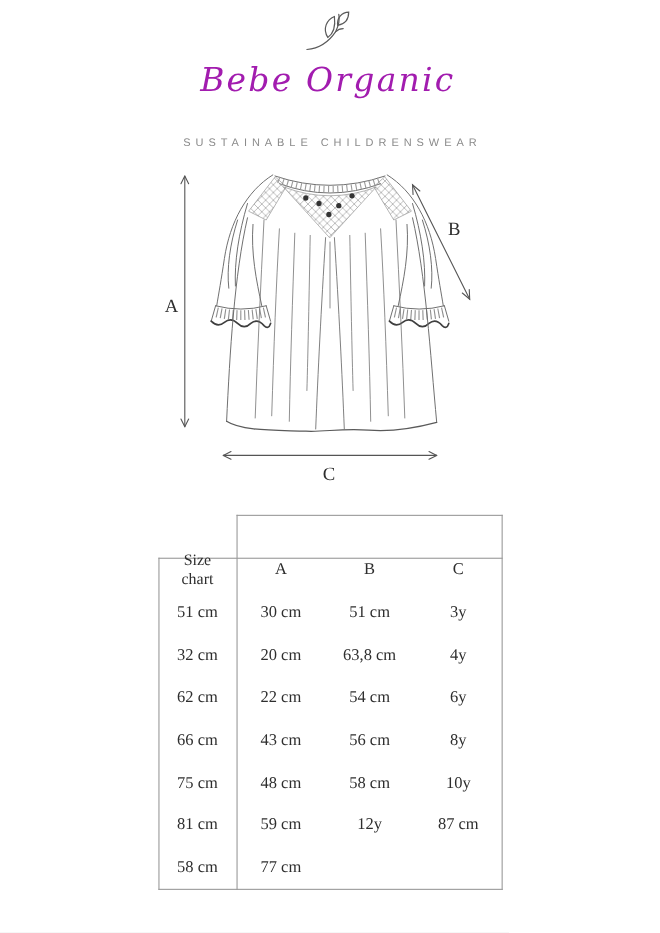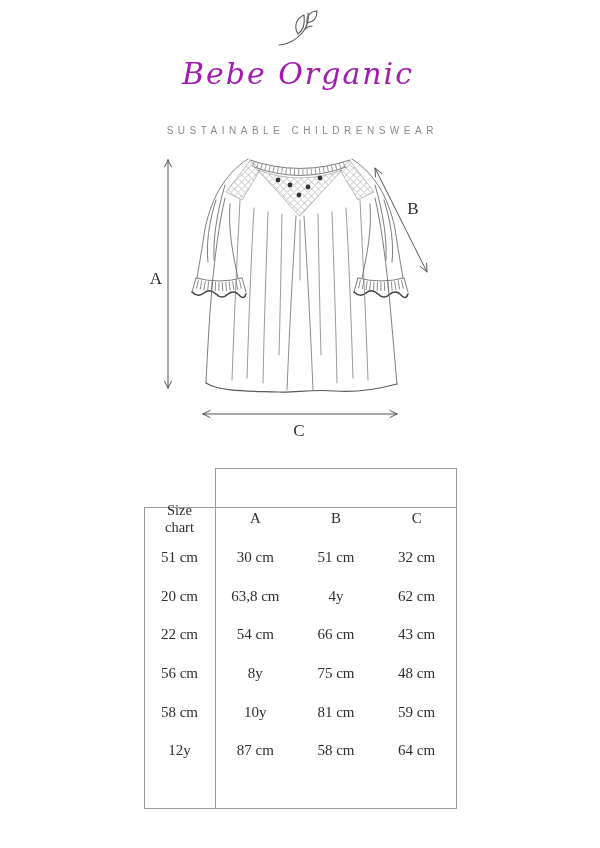--- a/index.html
+++ b/index.html
@@ -164,42 +164,44 @@
           <span>Size chart</span>
         </div>
       <div class="cell">A</div>
       <div class="cell">B</div>
       <div class="cell">C</div>
 
       <div class="cell">51 cm</div>
       <div class="cell">30 cm</div>
       <div class="cell">51 cm</div>
 
+      <div class="cell">3y</div>
       <div class="cell">32 cm</div>
       <div class="cell">20 cm</div>
       <div class="cell">63,8 cm</div>
 
       <div class="cell">4y</div>
       <div class="cell">62 cm</div>
       <div class="cell">22 cm</div>
       <div class="cell">54 cm</div>
 
+      <div class="cell">6y</div>
       <div class="cell">66 cm</div>
       <div class="cell">43 cm</div>
       <div class="cell">56 cm</div>
 
       <div class="cell">8y</div>
       <div class="cell">75 cm</div>
       <div class="cell">48 cm</div>
       <div class="cell">58 cm</div>
 
       <div class="cell">10y</div>
       <div class="cell">81 cm</div>
       <div class="cell">59 cm</div>
 
       <div class="cell">12y</div>
       <div class="cell">87 cm</div>
       <div class="cell">58 cm</div>
-      <div class="cell">64 cm</div>
+      <div class="cell">77 cm</div>
     </div>
   </div>
 
 </div>
 
 </body></html>

